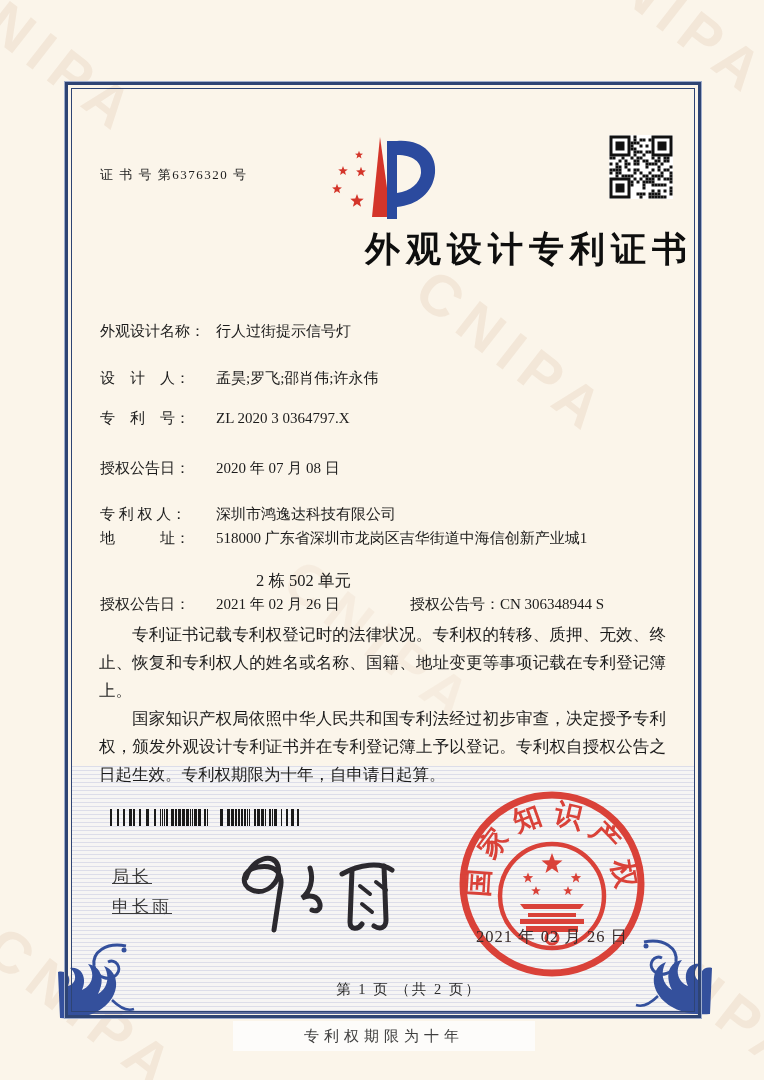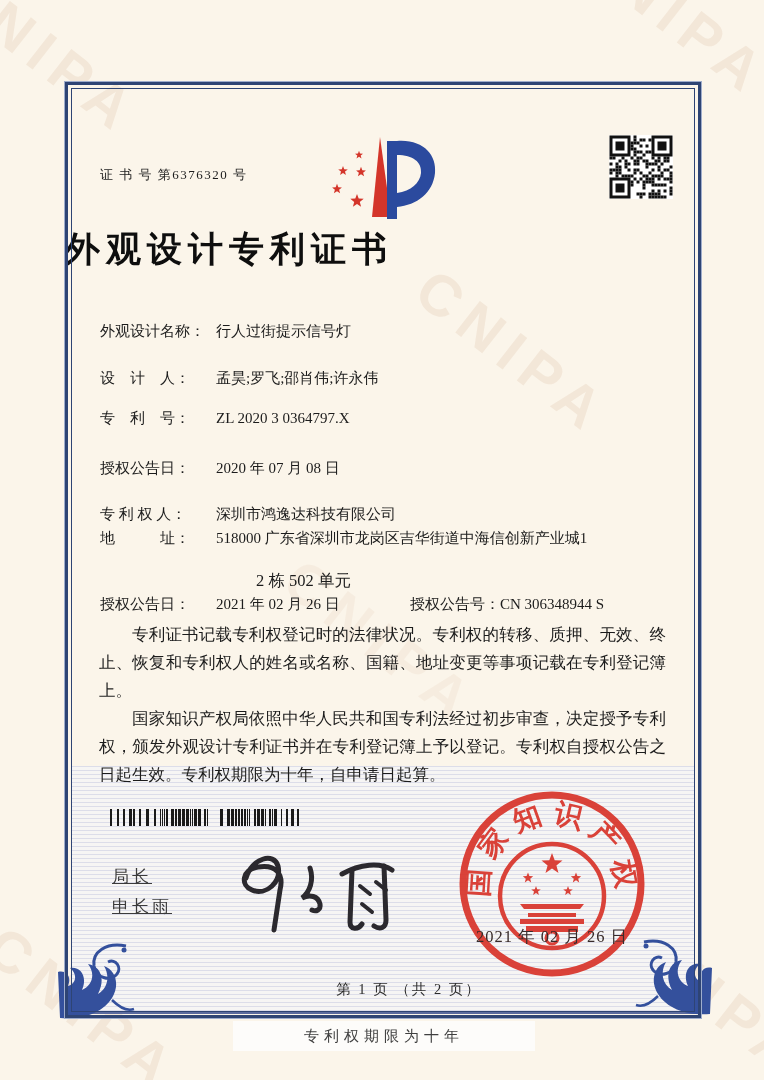--- a/index.html
+++ b/index.html
@@ -14,21 +14,21 @@
   .frame{position:absolute;left:65px;top:82px;width:630px;height:930px;
          border:3px solid #2e4474;outline:1px solid #9fadcc;z-index:6;pointer-events:none;}
   .frame-inner{position:absolute;inset:3px;border:1px solid #2e4474;}
   
   .band{position:absolute;left:71px;top:766px;width:624px;height:246px;z-index:1;
         background:repeating-linear-gradient(180deg,#dcdde9 0 1px,#f6f5f4 1px 4px);
         border-bottom:2px solid #5a6a9e;}
   .flourish{position:absolute;z-index:2;}
   
   .certno{left:100px;top:126px;font-size:13px;letter-spacing:1.5px;z-index:3;margin-top:40px;}
-  .title{left:65px;top:226px;width:628px;text-align:left;font-size:35px;
+  .title{left:65px;top:226px;width:628px;text-align:right;font-size:35px;
          font-weight:bold;letter-spacing:6px;color:#0e0e0e;z-index:3;}
   .field{left:100px;width:566px;font-size:15px;z-index:3;line-height:21px;}
   .flabel{display:inline-block;width:116px;}
   .addr2{left:216px;top:570px;font-size:16.5px;z-index:3;margin-left:40px;}
   .authno{position:absolute;left:310px;top:0;}
   .bodytext{left:99px;top:621px;width:567px;font-size:16.5px;line-height:28px;
             text-align:justify;z-index:3;}
   .bodytext p{margin:0;text-indent:2em;}
   .officer{left:112px;font-family:"Liberation Sans",sans-serif;font-size:17px;
            letter-spacing:3px;color:#3b3b3b;z-index:3;text-decoration:underline;}

